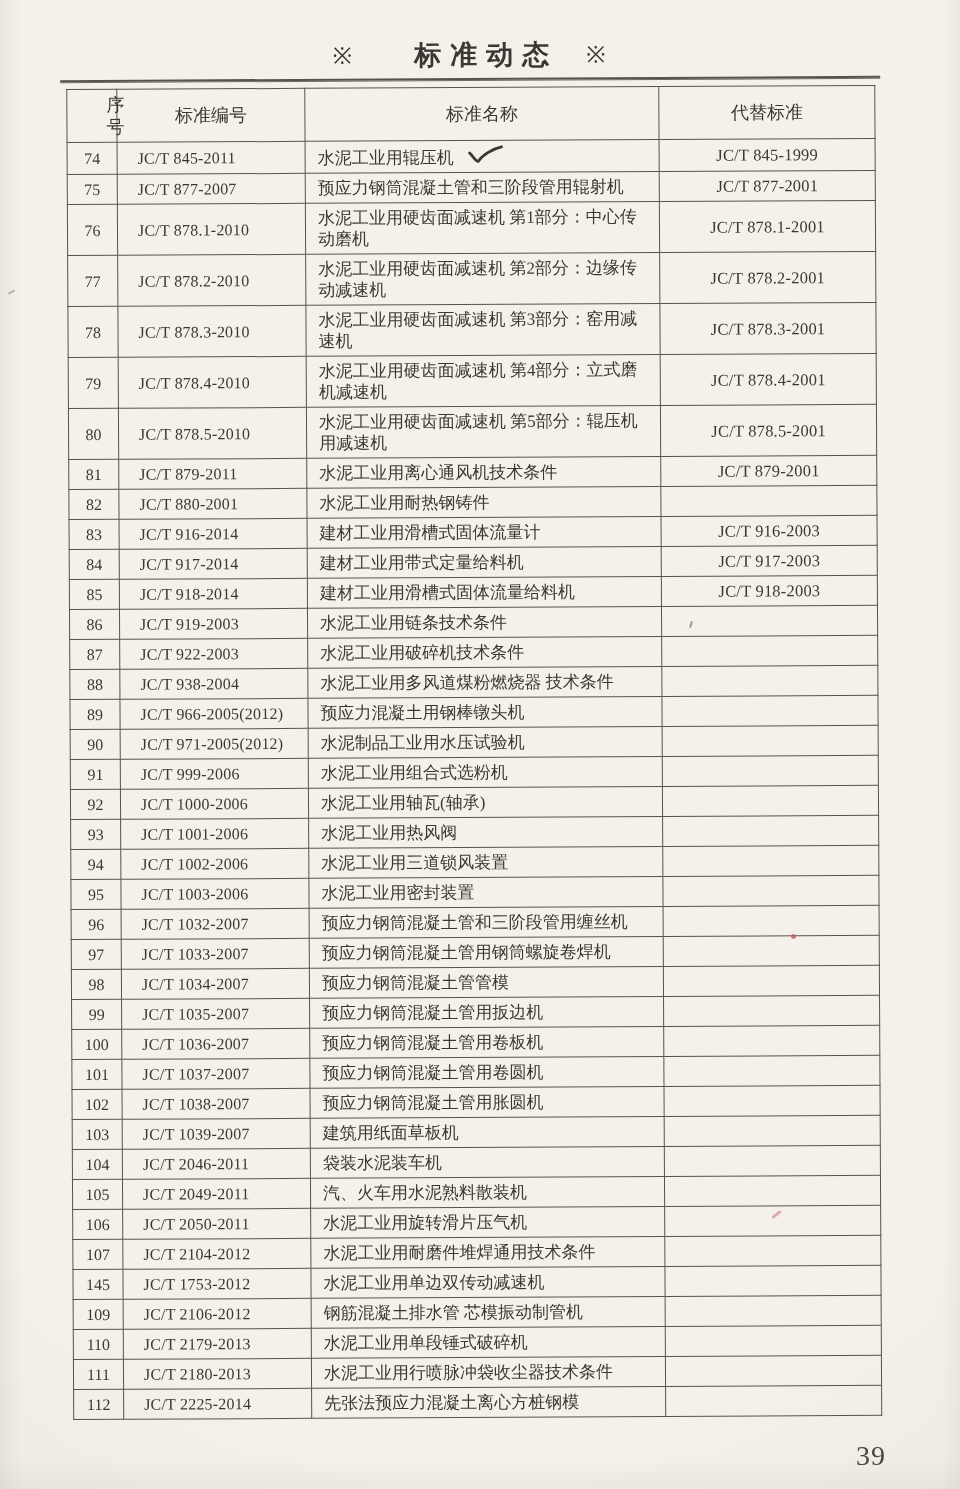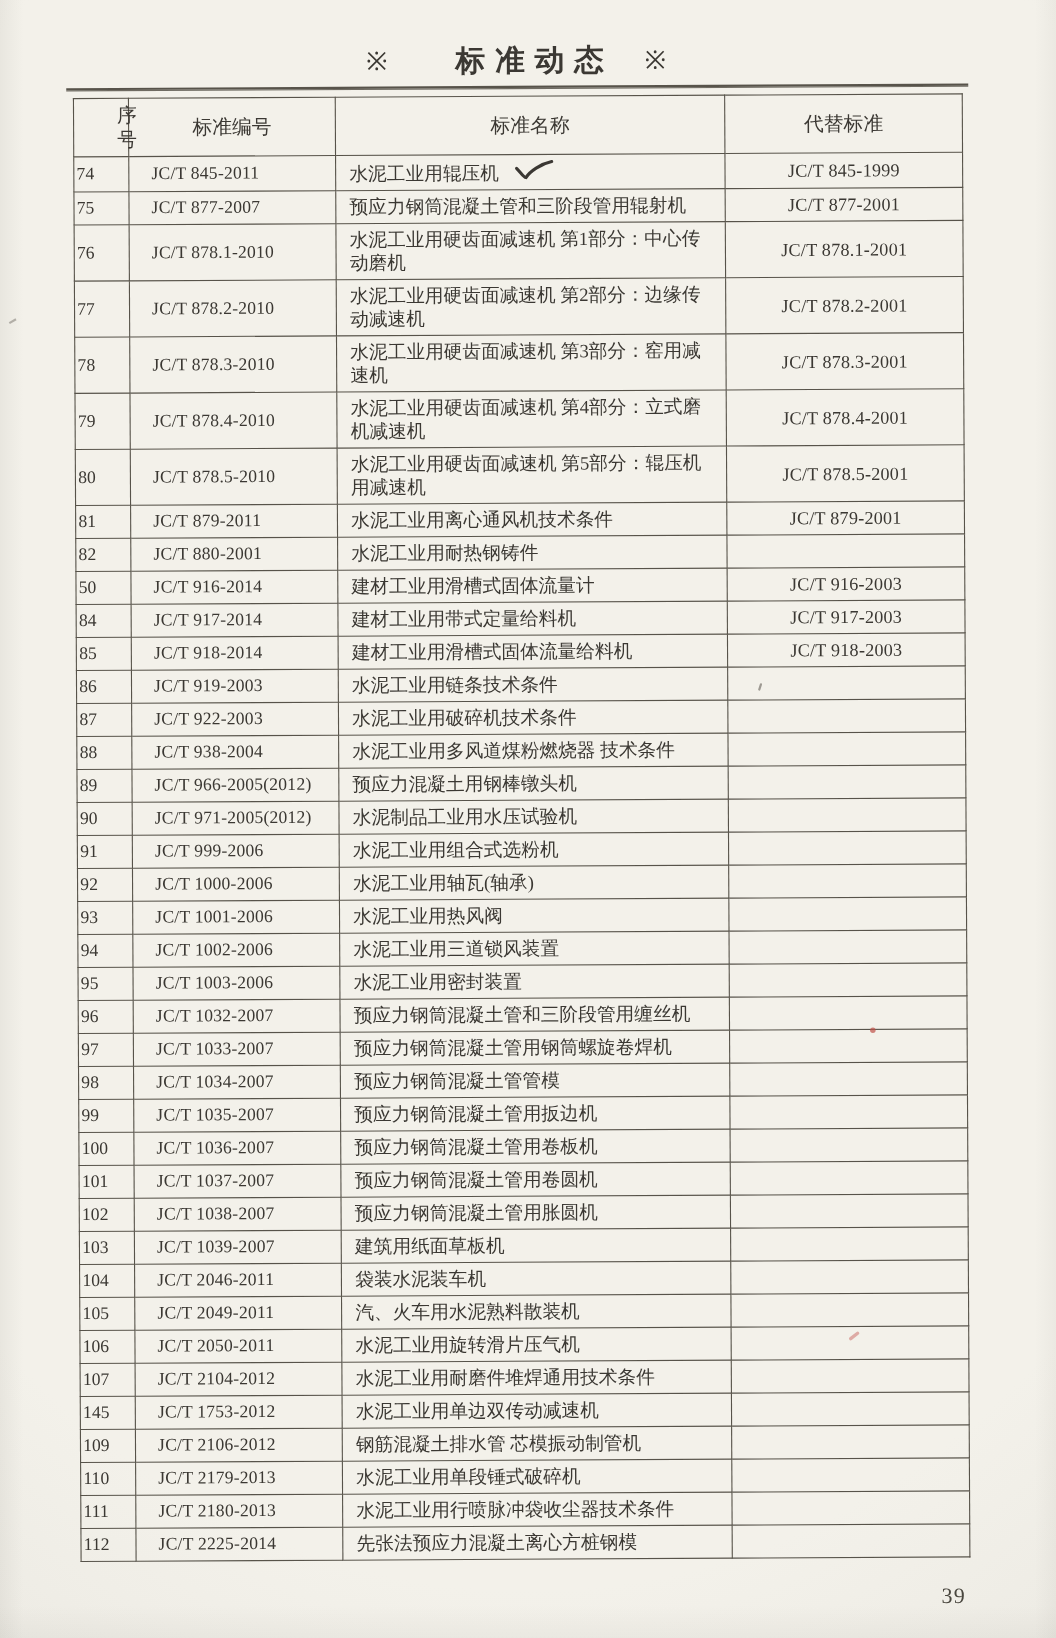--- a/index.html
+++ b/index.html
@@ -77,34 +77,34 @@
   col.c-code{width:188px;}
   col.c-name{width:354px;}
   col.c-rep{width:216px;}
   th .wrap2{
     display:inline-block;
     max-width:1.15em;
     line-height:22px;
     letter-spacing:0;
     margin-left:39px;
   }
-  td.c-no{text-align:left;font-size:16px;padding:4px 2px;}
+  td.c-no{text-align:center;font-size:16px;padding:4px 2px;}
   td.c-code{padding-left:20px;font-size:16px;letter-spacing:0.2px;white-space:nowrap;}
   td.c-name{padding-left:12px;}
   td.c-rep{text-align:center;font-size:16.5px;letter-spacing:0.2px;}
   .check{
     display:inline-block;
     margin-left:14px;
     vertical-align:-2px;
   }
   .check path{stroke:var(--ink);}
   .pageno{
     position:absolute;
     left:856px;top:1440px;
-    font-size:20px;
+    font-size:28px;
     letter-spacing:1px;
     color:#4a473f;
   }
   .artifact{position:absolute;}
   .artifact.red-dot{left:791px;top:934px;width:5px;height:5px;border-radius:50%;background:var(--artifact-red);opacity:.7;}
   .artifact.pink-smudge{left:771px;top:1213px;width:11px;height:3px;border-radius:2px;background:var(--artifact-pink);transform:rotate(-38deg);opacity:.8;}
   .artifact.ink-tick{left:690px;top:621px;width:2px;height:7px;background:#6e6a62;transform:rotate(18deg);opacity:.65;border-radius:1px;}
   .artifact.margin-mark{left:8px;top:291px;width:7px;height:2px;background:#a39f97;transform:rotate(-30deg);opacity:.8;}
 </style>
 </head>
@@ -187,21 +187,21 @@
         <td class="c-name"><span>水泥工业用离心通风机技术条件</span></td>
         <td class="c-rep">JC/T 879-2001</td>
       </tr>
           <tr>
         <td class="c-no">82</td>
         <td class="c-code">JC/T 880-2001</td>
         <td class="c-name"><span>水泥工业用耐热钢铸件</span></td>
         <td class="c-rep"></td>
       </tr>
           <tr>
-        <td class="c-no">50</td>
+        <td class="c-no">83</td>
         <td class="c-code">JC/T 916-2014</td>
         <td class="c-name"><span>建材工业用滑槽式固体流量计</span></td>
         <td class="c-rep">JC/T 916-2003</td>
       </tr>
           <tr>
         <td class="c-no">84</td>
         <td class="c-code">JC/T 917-2014</td>
         <td class="c-name"><span>建材工业用带式定量给料机</span></td>
         <td class="c-rep">JC/T 917-2003</td>
       </tr>

